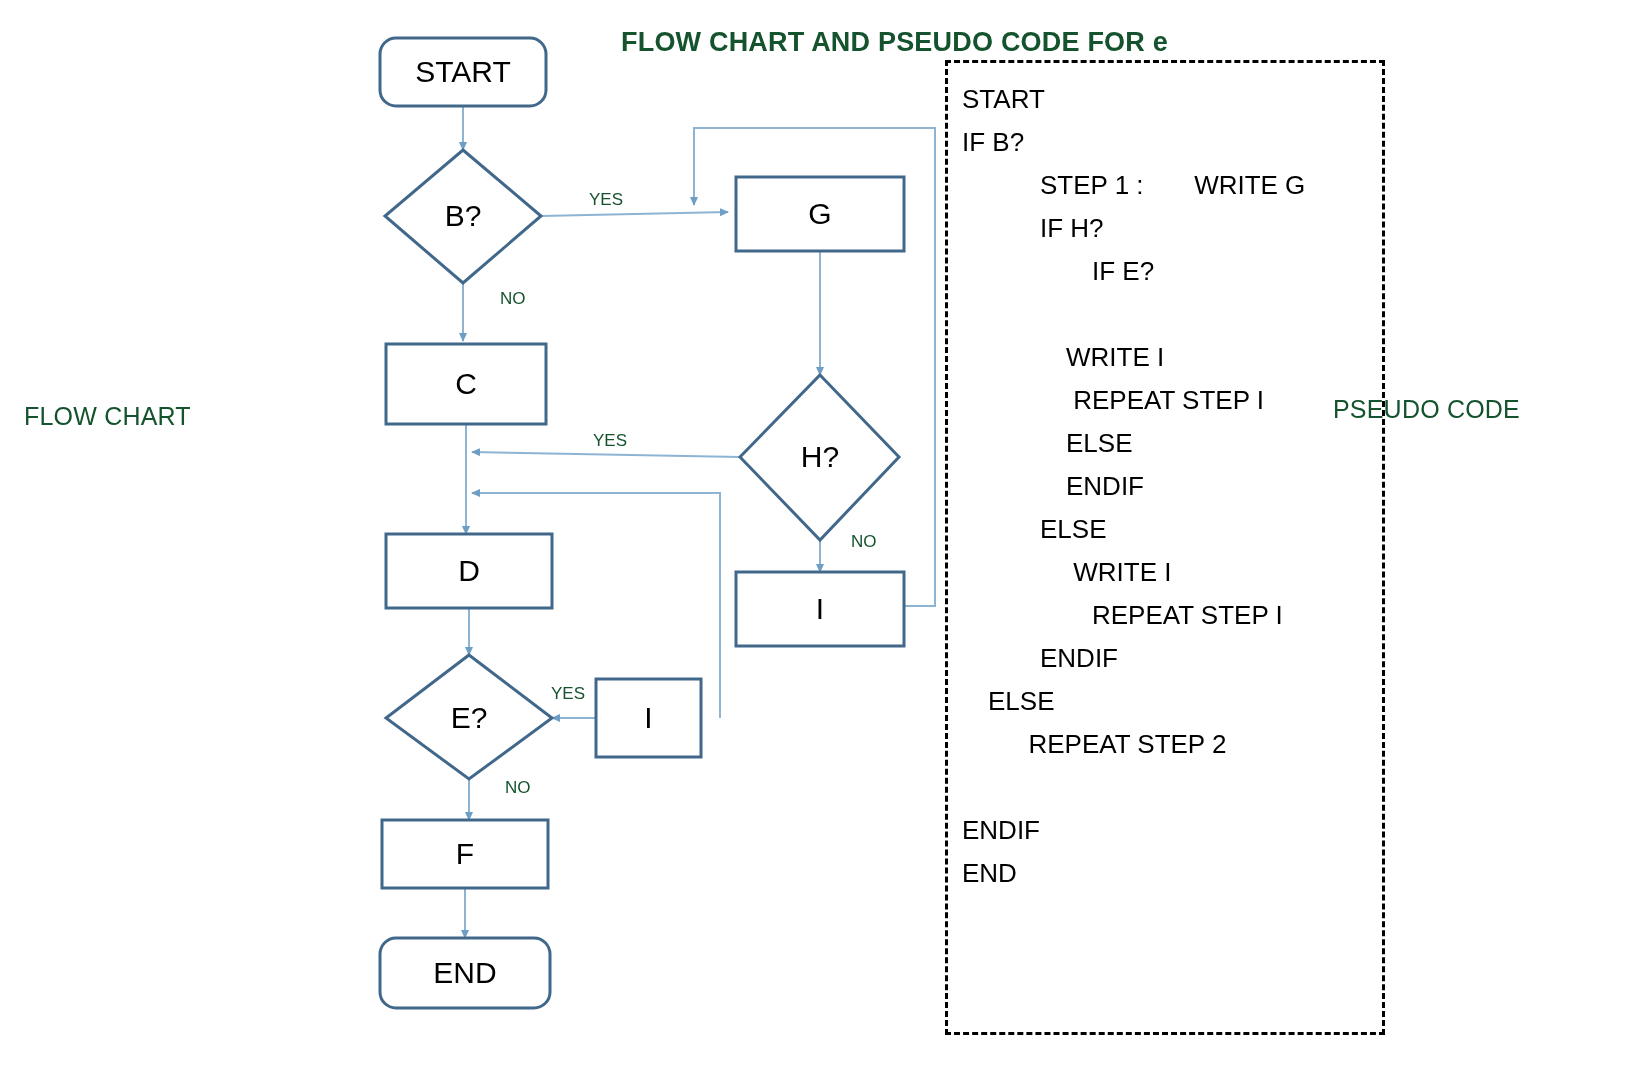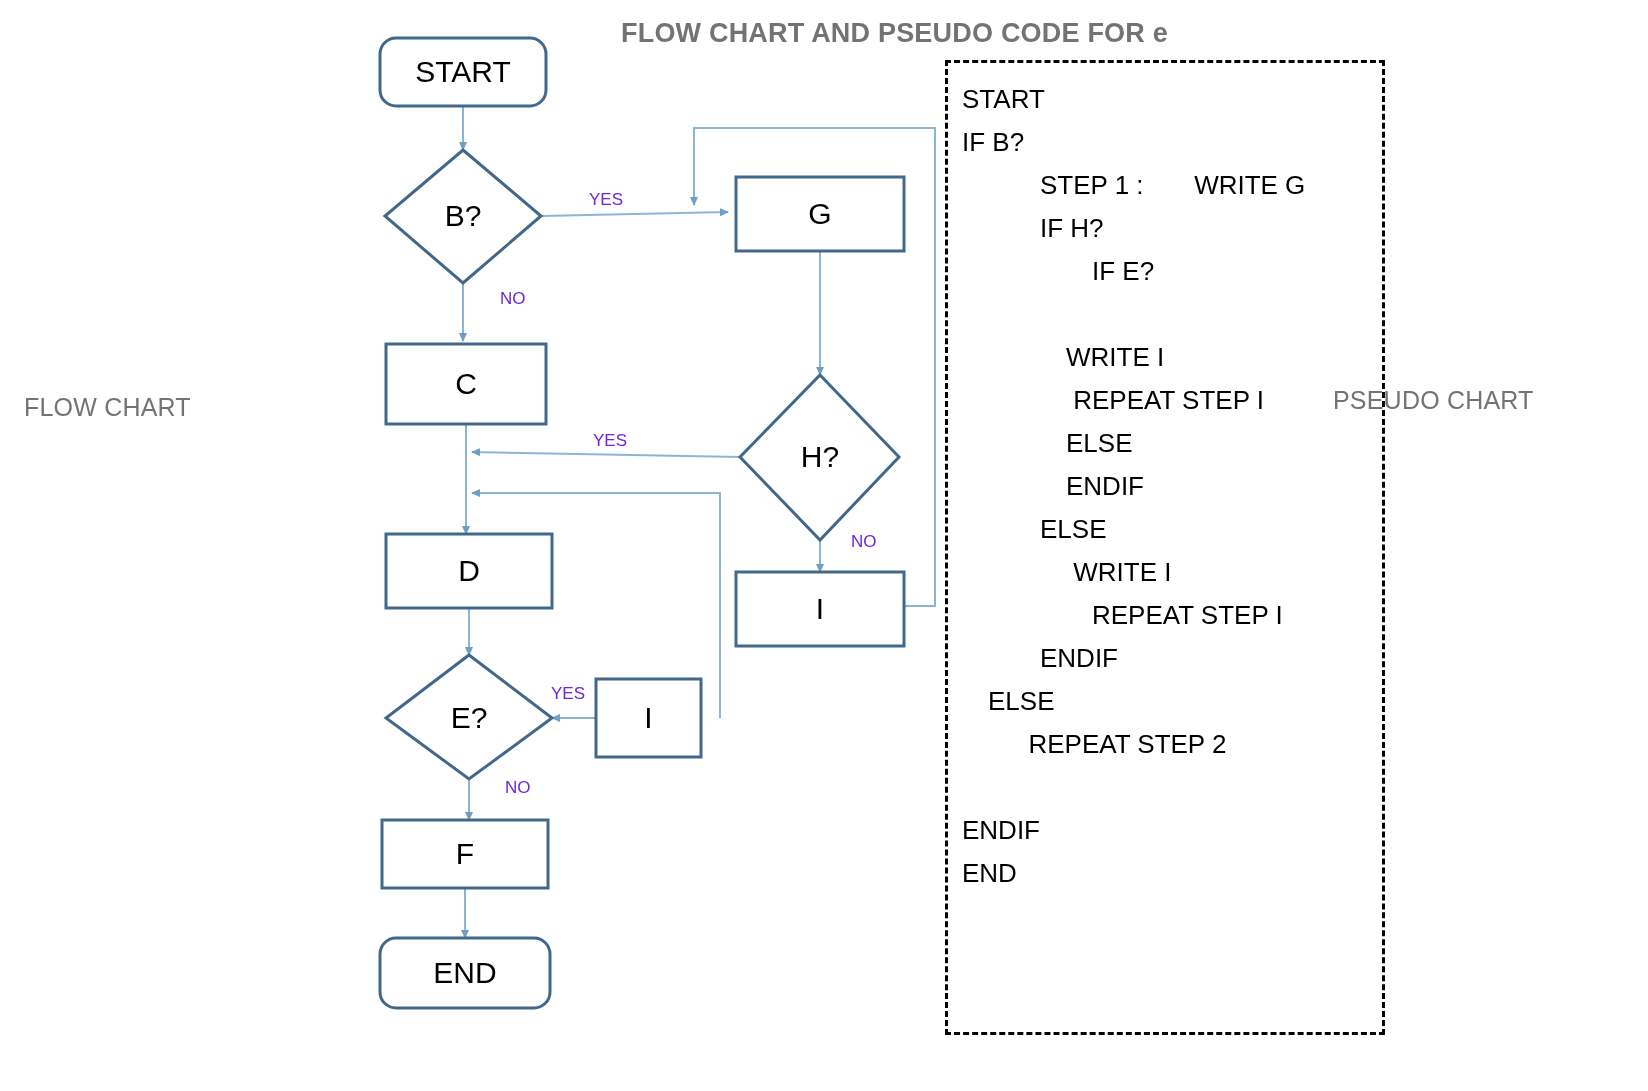--- a/index.html
+++ b/index.html
@@ -17,23 +17,24 @@
 
   
   #diagram {
     position: absolute; left: 0; top: 0;
     width: 1648px; height: 1091px;
   }
 
   
   .lbl {
     position: absolute;
-    color: #737373;
+    color: #14532d;
     white-space: pre;
     line-height: 1;
+    margin-top: 9px;
   }
   .title-main {
     font-size: 27px;
     font-weight: bold;
     letter-spacing: 0.2px;
     left: 621px; top: 20px;
   }
   .side-label {
     font-size: 25px;
     font-weight: normal;
@@ -47,21 +48,21 @@
     display: flex;
     align-items: center;
     justify-content: center;
     color: #000000;
     font-size: 30px;
     white-space: pre;
   }
   .edge-text {
     position: absolute;
     font-size: 17px;
-    color: #6d28d9;
+    color: #14532d;
     white-space: pre;
   }
 
   
   #pseudo-panel {
     position: absolute;
     left: 945px; top: 60px;
     width: 440px; height: 975px;
     border: 3px dashed #000000;
     background: transparent;
@@ -164,21 +165,21 @@
 
   <div class="edge-text" style="left:589px; top:190px;">YES</div>
   <div class="edge-text" style="left:500px; top:289px;">NO</div>
   <div class="edge-text" style="left:593px; top:431px;">YES</div>
   <div class="edge-text" style="left:851px; top:532px;">NO</div>
   <div class="edge-text" style="left:551px; top:684px;">YES</div>
   <div class="edge-text" style="left:505px; top:778px;">NO</div>
 
   <div class="lbl title-main">FLOW CHART AND PSEUDO CODE FOR e</div>
   <div class="lbl side-label" id="flowchart-label">FLOW CHART</div>
-  <div class="lbl side-label" id="pseudocode-label">PSEUDO CHART</div>
+  <div class="lbl side-label" id="pseudocode-label">PSEUDO CODE</div>
 
   <div id="pseudo-panel"></div>
   <div id="pseudo-lines">
       <div class="code-line" style="padding-left: 0px;">START</div>
       <div class="code-line" style="padding-left: 0px;">IF B?</div>
       <div class="code-line" style="padding-left: 78px;">STEP 1 :       WRITE G</div>
       <div class="code-line" style="padding-left: 78px;">IF H?</div>
       <div class="code-line" style="padding-left: 130px;">IF E?</div>
       <div class="code-line spacer" style="padding-left: 0px;">&nbsp;</div>
       <div class="code-line" style="padding-left: 104px;">WRITE I</div>

